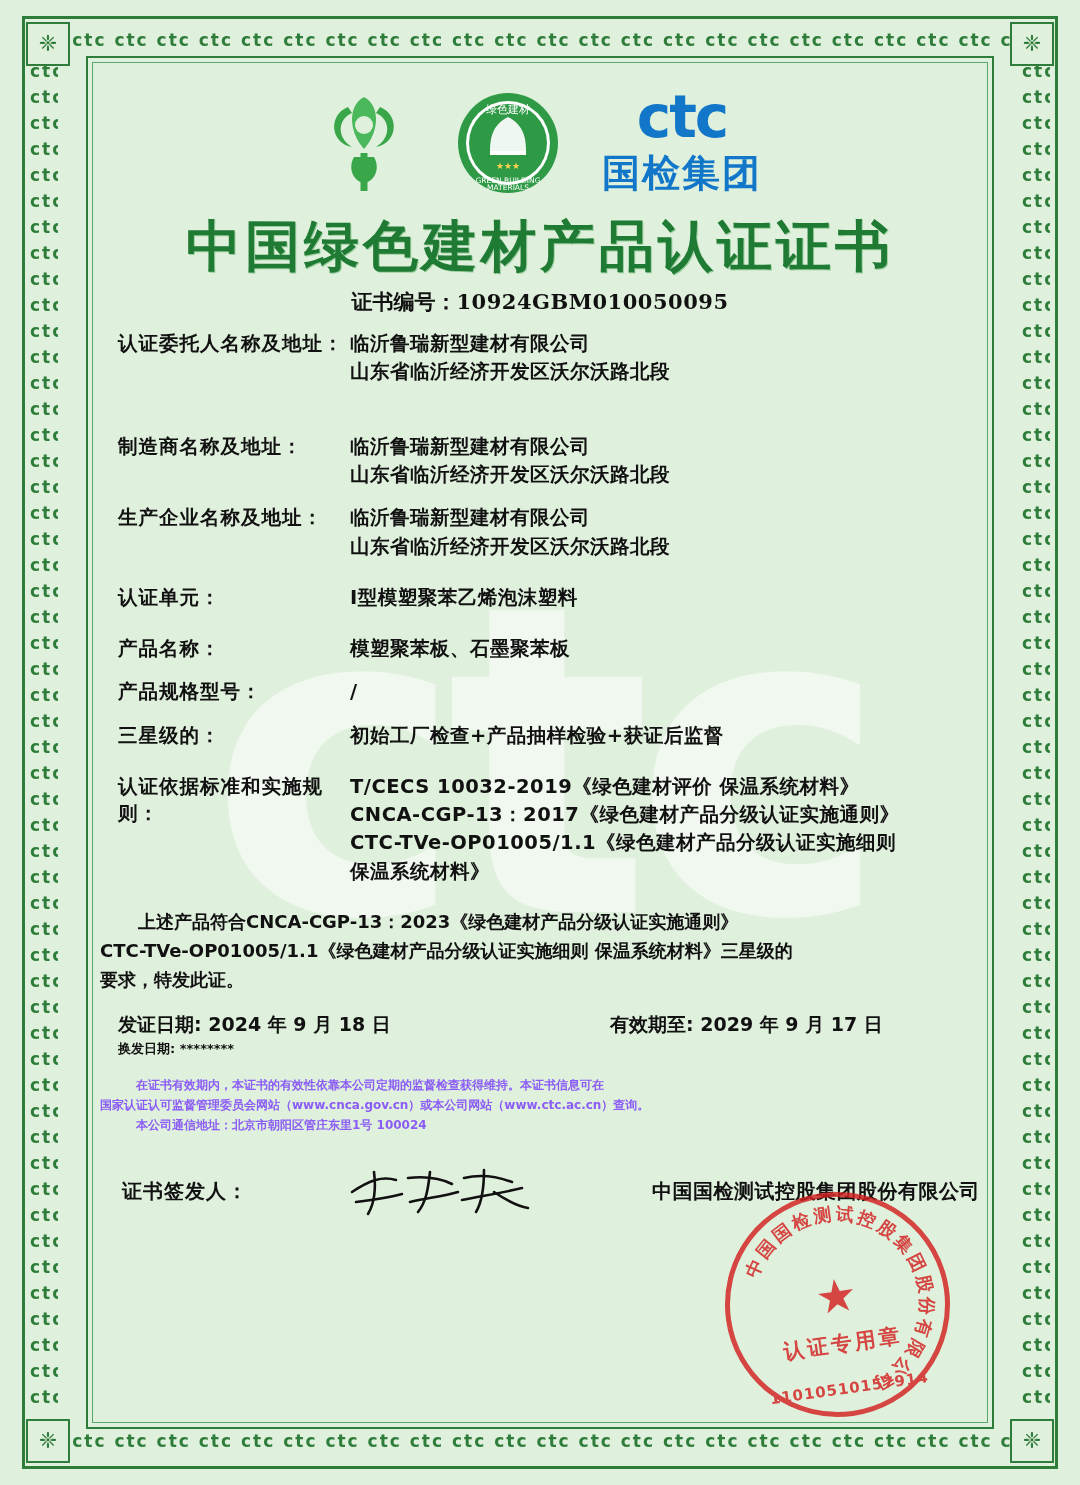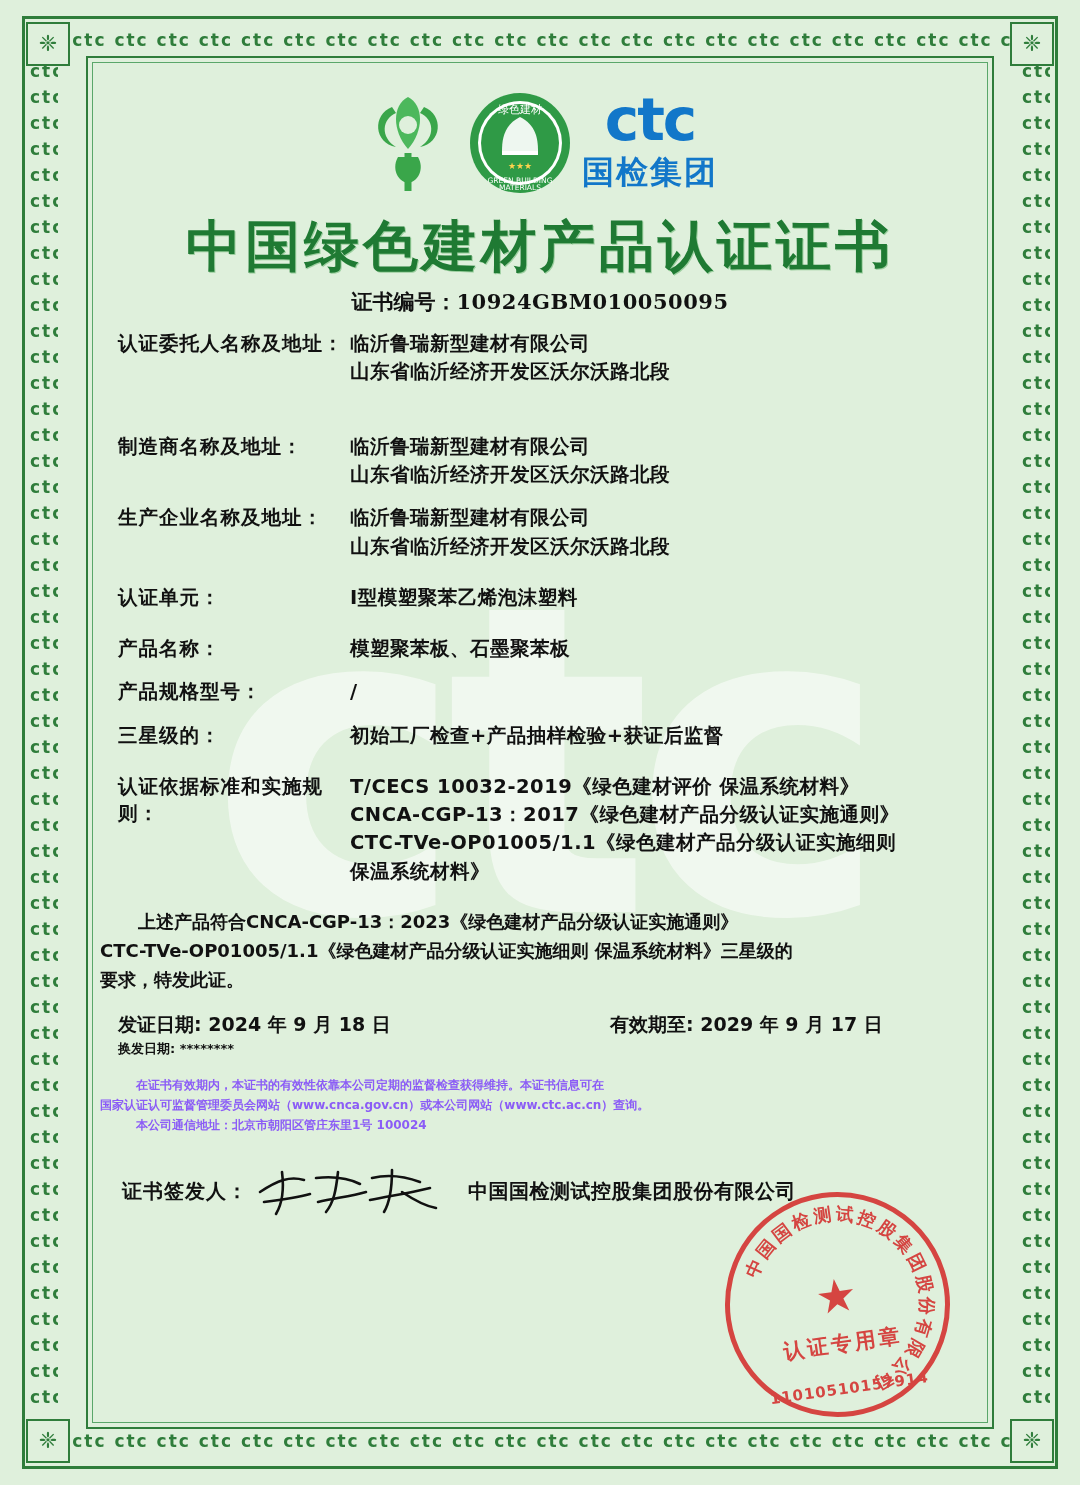--- a/index.html
+++ b/index.html
@@ -92,32 +92,32 @@
     position:relative;
     z-index:5;
     padding:70px 100px 0 100px;
     box-sizing:border-box;
   }
   
   .logos{
     display:flex;
     align-items:center;
     justify-content:center;
-    gap:10px;
+    gap:42px;
     margin-top:18px;
     height:110px;
   }
   .logo-cgp{position:relative;width:96px;height:105px;}
   .logo-gbm{width:104px;height:104px;border-radius:50%;position:relative;overflow:hidden;}
   .logo-ctc{display:flex;flex-direction:column;align-items:center;}
   .ctc-word{
     font-size:58px;font-weight:bold;color:#1277c9;letter-spacing:-2px;
     font-family:"DejaVu Sans",sans-serif;line-height:1;
   }
-  .ctc-cn{font-size:32px;font-weight:bold;color:#1277c9;letter-spacing:2px;margin-top:2px;}
+  .ctc-cn{font-size:38px;font-weight:bold;color:#1277c9;letter-spacing:2px;margin-top:2px;}
 
   h1.title{
     text-align:center;
     font-size:55px;
     font-weight:bold;
     color:#1f7a33;
     letter-spacing:4px;
     margin:12px 0 4px 0;
     font-family:"DejaVu Sans",sans-serif;
     text-shadow:1px 1px 0 #9ccf9f;
@@ -157,21 +157,21 @@
   .note{
     font-size:12px;font-weight:bold;color:#8b5cf6;
     line-height:1.65;margin-top:18px;
   }
   .note .indent{text-indent:36px;display:block;}
 
   .signrow{
     position:relative;
     display:flex;align-items:center;
     margin-top:26px;
-    font-size:20px;font-weight:bold;color:#111;
+    font-size:20px;font-weight:bold;color:#111;justify-content:space-between;
   }
   .signrow .siglabel{padding-left:22px;letter-spacing:1px;}
   .sigimg{
     width:190px;height:60px;position:relative;margin-left:4px;
   }
   .sigimg svg{position:absolute;left:0;top:0;}
   .company{margin-left:26px;letter-spacing:.5px;}
 
   
   .seal{

